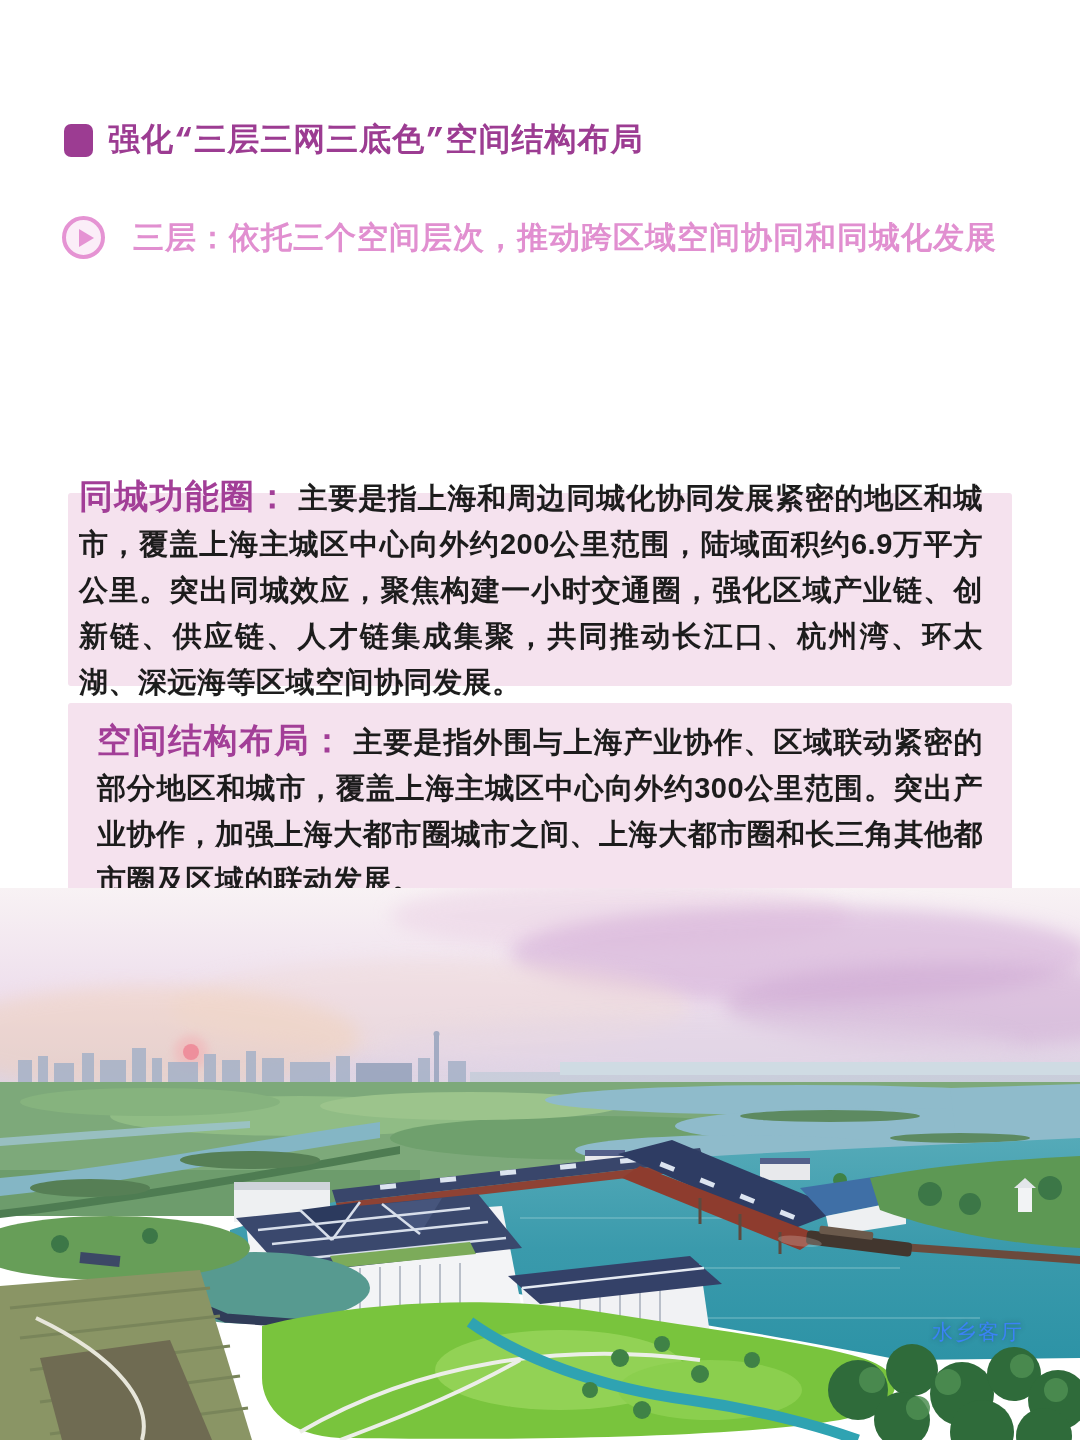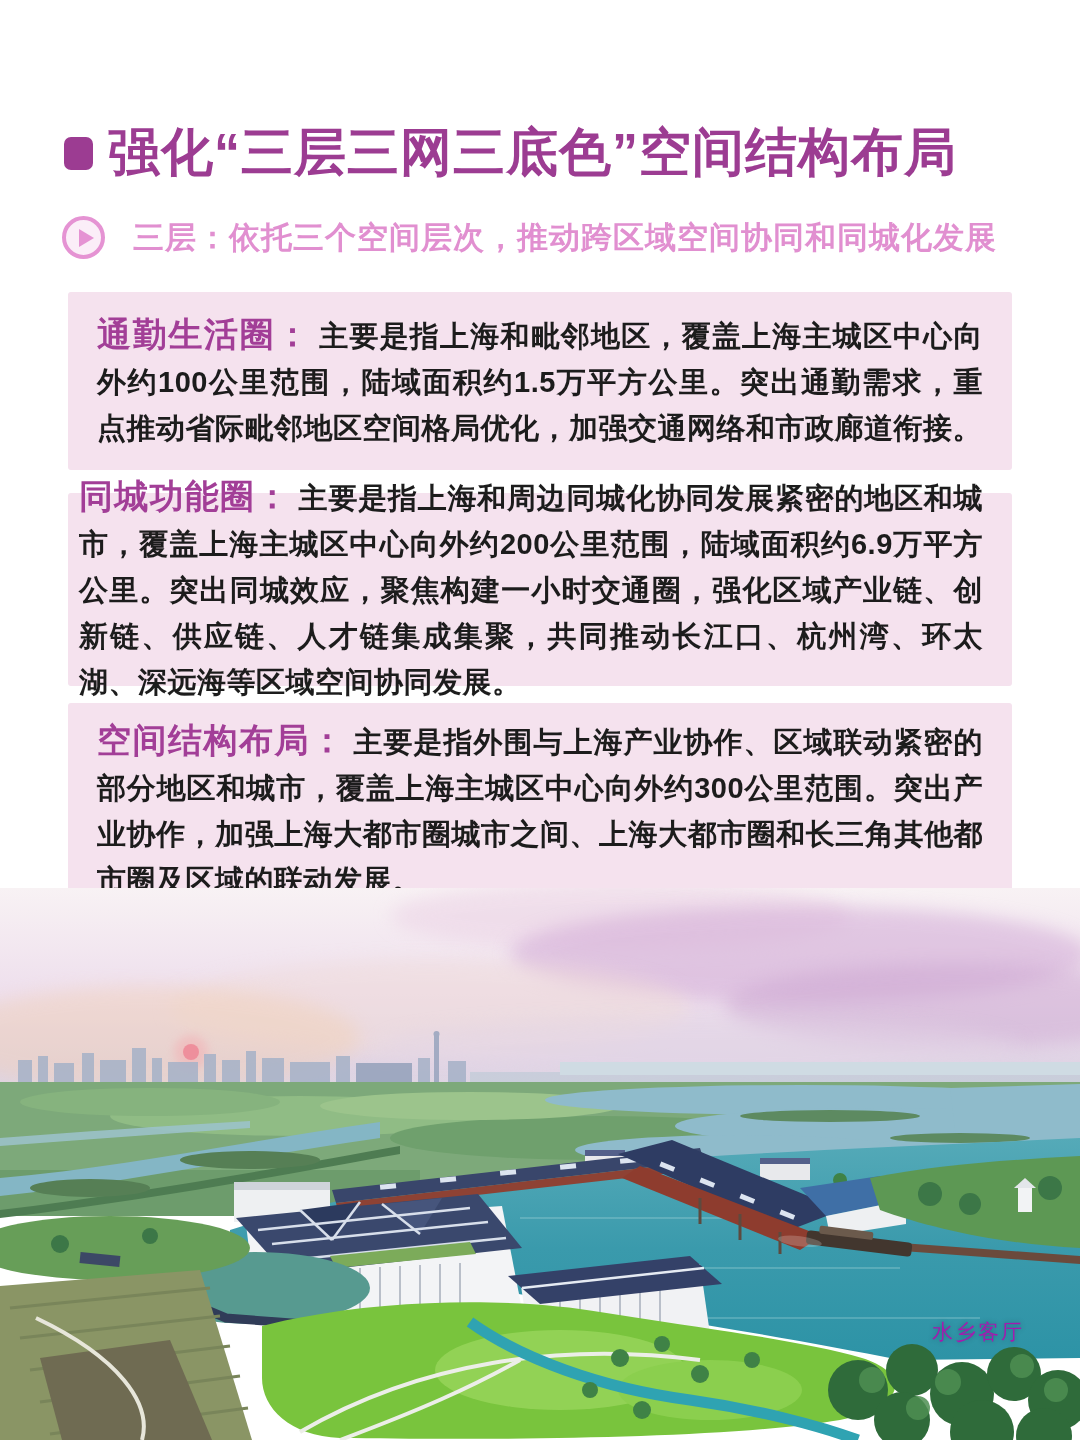--- a/index.html
+++ b/index.html
@@ -8,22 +8,22 @@
     background:#ffffff;
     font-family:"Liberation Sans","DejaVu Sans",sans-serif;
     overflow:hidden;
   }
   .page{position:relative;width:1080px;height:1440px;background:#ffffff;overflow:hidden;}
 
   
   .header{position:absolute;top:118px;left:64px;display:flex;align-items:center;gap:15px;}
   .bullet{width:29px;height:33px;border-radius:7px;background:#9c3c92;flex:0 0 auto;}
   .title{
-    font-family:Liberation Sans, sans-serif;
-    font-weight:bold;font-size:52px;color:#9c3c92;letter-spacing:1px;white-space:nowrap;
+    font-family:Liberation Mono, monospace;
+    font-weight:bold;font-size:32px;color:#9c3c92;letter-spacing:1px;white-space:nowrap;
   }
 
   
   .subtitle-row{position:absolute;top:216px;left:62px;display:flex;align-items:center;gap:28px;}
   .play-icon{
     width:43px;height:43px;border-radius:50%;
     border:4px solid #e593d3;background:#fbeef8;
     box-sizing:border-box;position:relative;flex:0 0 auto;
   }
   .play-tri{
@@ -47,21 +47,21 @@
   .box-heading{
     font-family:"Liberation Serif","DejaVu Serif",serif;
     font-weight:bold;font-size:34px;color:#a23e97;letter-spacing:1px;margin-right:8px;
   }
 
   
   .photo{position:absolute;left:0;top:888px;width:1080px;height:552px;overflow:hidden;}
   .photo svg{display:block;}
   .watermark{
     position:absolute;left:932px;top:430px;
-    color:#a21caf;font-family:"Liberation Serif","DejaVu Serif",serif;
+    color:#3b82f6;font-family:"Liberation Serif","DejaVu Serif",serif;
     font-size:21px;letter-spacing:2px;text-shadow:0 0 5px rgba(0,40,40,.35);
     white-space:nowrap;
   }
 </style>
 </head>
 <body>
 
 <div class="page">
 
   <div class="header">
@@ -69,23 +69,20 @@
     <div class="title">强化“三层三网三底色”空间结构布局</div>
   </div>
 
   <div class="subtitle-row">
     <div class="play-icon">
       <div class="play-tri"></div>
     </div>
     <div class="subtitle">三层：依托三个空间层次，推动跨区域空间协同和同城化发展</div>
   </div>
 
-  <div class="box box-1">
-    <div class="box-text"><span class="box-heading">通勤生活圈：</span><span>主要是指上海和毗邻地区，覆盖上海主城区中心向外约100公里范围，陆域面积约1.5万平方公里。突出通勤需求，重点推动省际毗邻地区空间格局优化，加强交通网络和市政廊道衔接。</span></div>
-  </div>
 
   <div class="box box-2">
     <div class="box-text"><span class="box-heading">同城功能圈：</span><span>主要是指上海和周边同城化协同发展紧密的地区和城市，覆盖上海主城区中心向外约200公里范围，陆域面积约6.9万平方公里。突出同城效应，聚焦构建一小时交通圈，强化区域产业链、创新链、供应链、人才链集成集聚，共同推动长江口、杭州湾、环太湖、深远海等区域空间协同发展。</span></div>
   </div>
 
   <div class="box box-3">
     <div class="box-text"><span class="box-heading">空间结构布局：</span><span>主要是指外围与上海产业协作、区域联动紧密的部分地区和城市，覆盖上海主城区中心向外约300公里范围。突出产业协作，加强上海大都市圈城市之间、上海大都市圈和长三角其他都市圈及区域的联动发展。</span></div>
   </div>
 
   <div class="photo">

